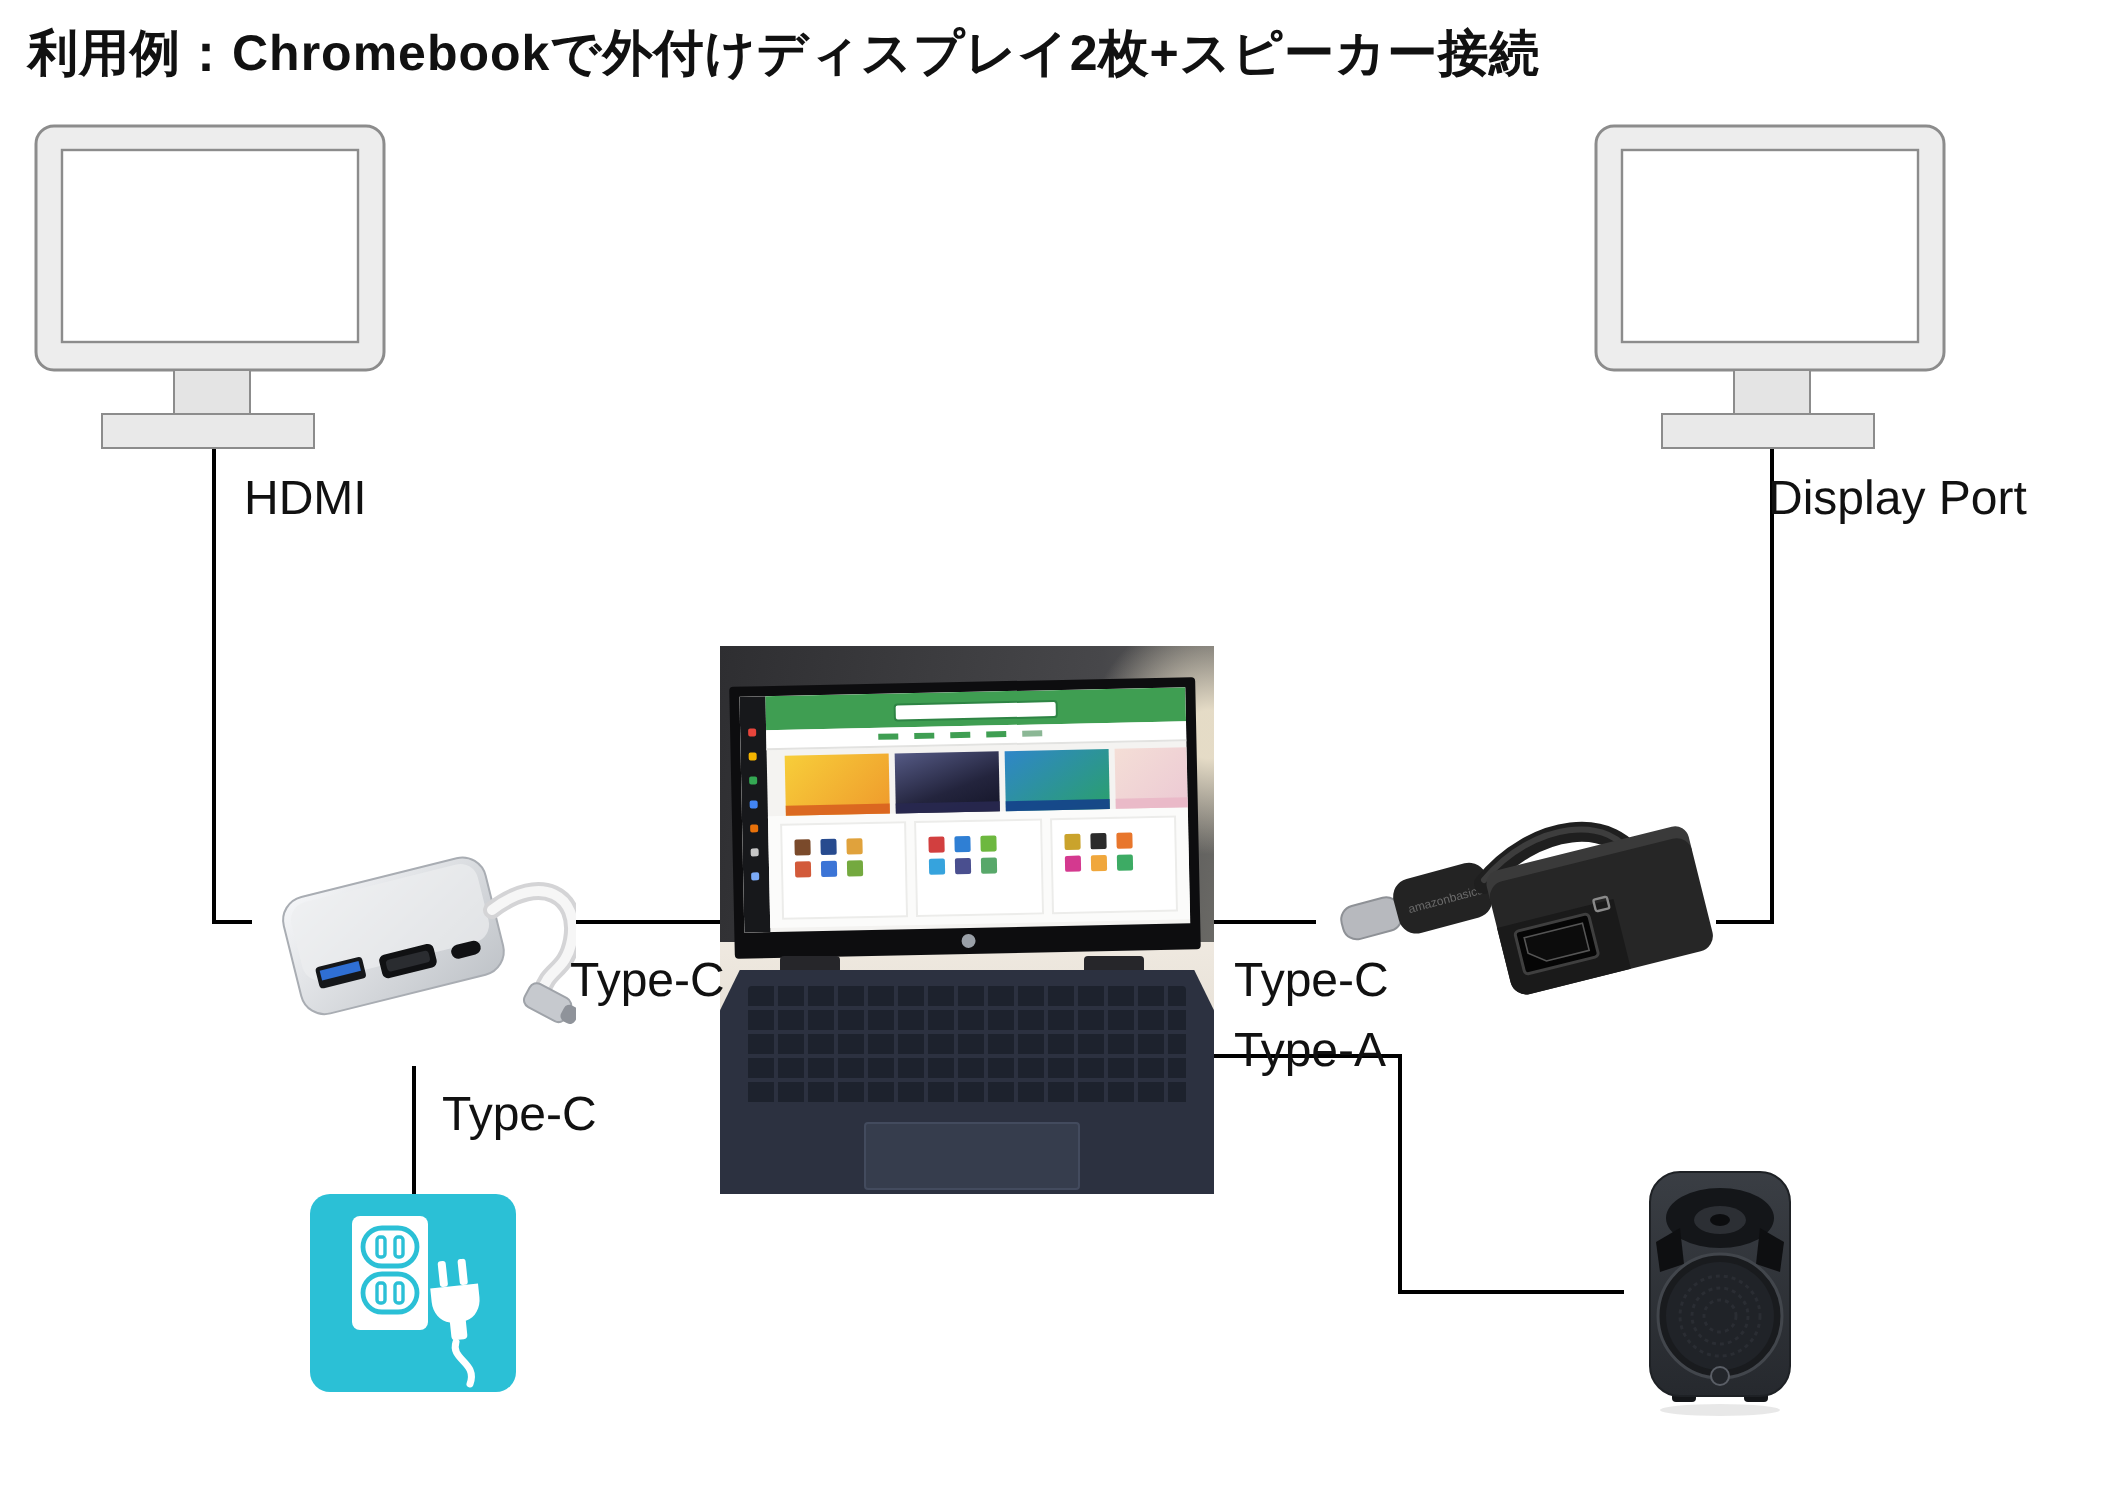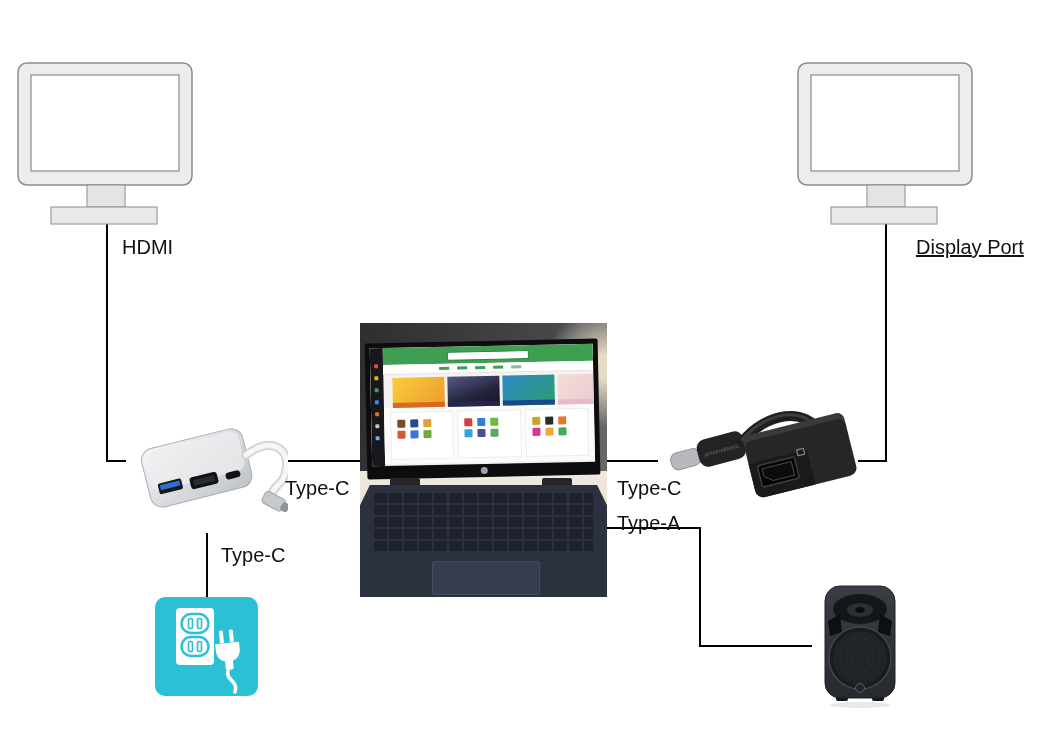--- a/index.html
+++ b/index.html
@@ -2,21 +2,21 @@
 <html><head>
 <meta charset="utf-8">
 <style>
   html,body{margin:0;padding:0;background:#ffffff;}
   .stage{position:relative;width:1058px;height:752px;background:#fff;overflow:hidden;
          font-family:"Liberation Sans","DejaVu Sans",sans-serif;color:#111;}
   .title{position:absolute;left:14px;top:10px;font-size:25px;font-weight:700;letter-spacing:0.5px;white-space:nowrap;}
   .wires{position:absolute;left:0;top:0;z-index:1;}
   .dev{position:absolute;z-index:2;}
   .whitebg{background:#fff;}
-  .lbl{position:absolute;z-index:4;font-size:20px;color:#111;white-space:nowrap;}
+  .lbl{position:absolute;z-index:4;font-size:24px;color:#111;white-space:nowrap;}
 
   
   .laptop{position:absolute;left:360px;top:323px;width:247px;height:274px;overflow:hidden;z-index:2;}
   .ph-top{position:absolute;left:0;top:0;width:247px;height:158px;
     background:radial-gradient(circle at 99% 28%, rgba(236,226,204,.95) 0 12px, rgba(236,226,204,0) 60px),
                linear-gradient(100deg,#2e2e31 0%,#47474a 70%,#6b6a66 100%);}
   .ph-desk{position:absolute;left:0;top:148px;width:247px;height:126px;
     background:linear-gradient(#efe9e0,#d8d1c6);}
   .scr{position:absolute;left:6px;top:18px;width:233px;height:136px;background:#0d0d0f;
        transform:rotate(-1.2deg);border-radius:2px;}
@@ -51,20 +51,21 @@
   .kb{position:absolute;left:14px;top:8px;width:219px;height:60px;background:#1d222d;border-radius:2px;
       background-image:repeating-linear-gradient(to right,transparent 0 13px,#2c3140 13px 15px),
                        repeating-linear-gradient(to bottom,transparent 0 10px,#2c3140 10px 12px);}
   .tp{position:absolute;left:72px;top:76px;width:106px;height:32px;background:#363d4d;border:1px solid #434b5e;border-radius:2px;}
 </style>
 </head>
 <body>
 
 <div class="stage">
 
+  <div class="title">利用例：Chromebookで外付けディスプレイ2枚+スピーカー接続</div>
 
   <svg class="wires" width="1058" height="752">
     <path d="M107,224 V461 H360" stroke="#000" stroke-width="2" fill="none"></path>
     <path d="M886,224 V461 H607" stroke="#000" stroke-width="2" fill="none"></path>
     <path d="M207,533 V598" stroke="#000" stroke-width="2" fill="none"></path>
     <path d="M600,528 H700 V646 H812" stroke="#000" stroke-width="2" fill="none"></path>
   </svg>
 
   <svg class="dev" style="left:16px;top:61px;" width="180" height="166">
     <rect x="2" y="2" width="174" height="122" rx="9" fill="#ededed" stroke="#8c8c8c" stroke-width="1.5"></rect>
@@ -204,19 +205,19 @@
     </div>
     <div class="hinge l"></div>
     <div class="hinge r"></div>
     <div class="deck">
       <div class="kb"></div>
       <div class="tp"></div>
     </div>
   </div>
 
   <span class="lbl" style="left:122px;top:236px;">HDMI</span>
-  <span class="lbl" style="left:916px;top:236px;text-decoration:underline;">Display Port</span>
+  <span class="lbl" style="left:884px;top:236px;">Display Port</span>
   <span class="lbl" style="left:285px;top:477px;">Type-C</span>
   <span class="lbl" style="left:617px;top:477px;">Type-C</span>
   <span class="lbl" style="left:221px;top:544px;">Type-C</span>
   <span class="lbl" style="left:617px;top:512px;">Type-A</span>
 
 </div>
 
 </body></html>

